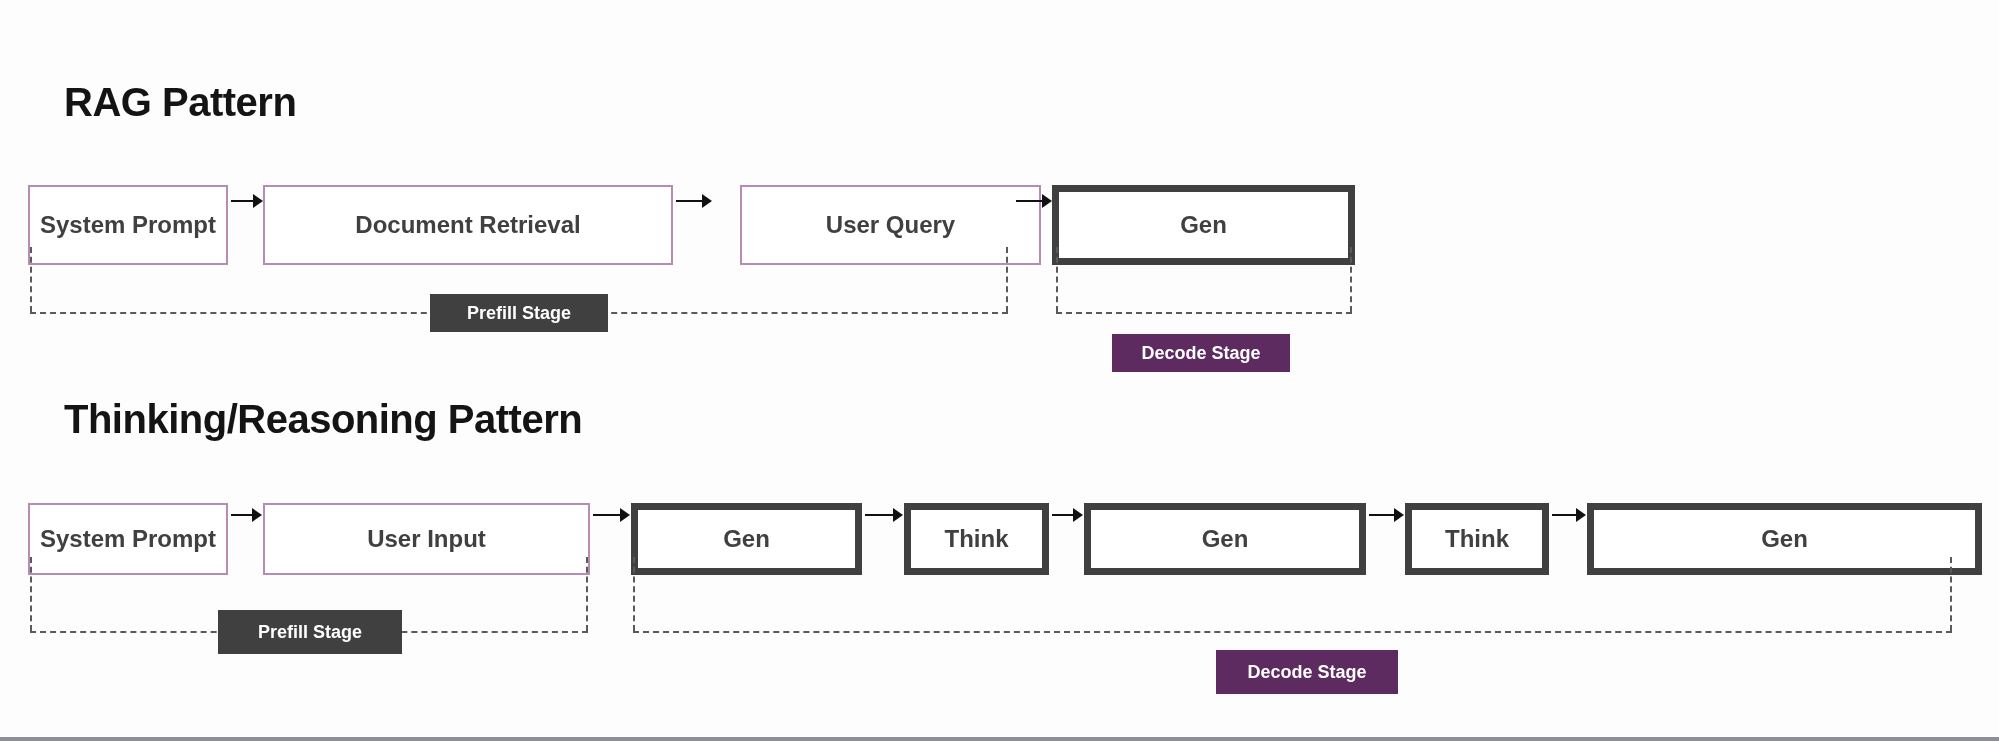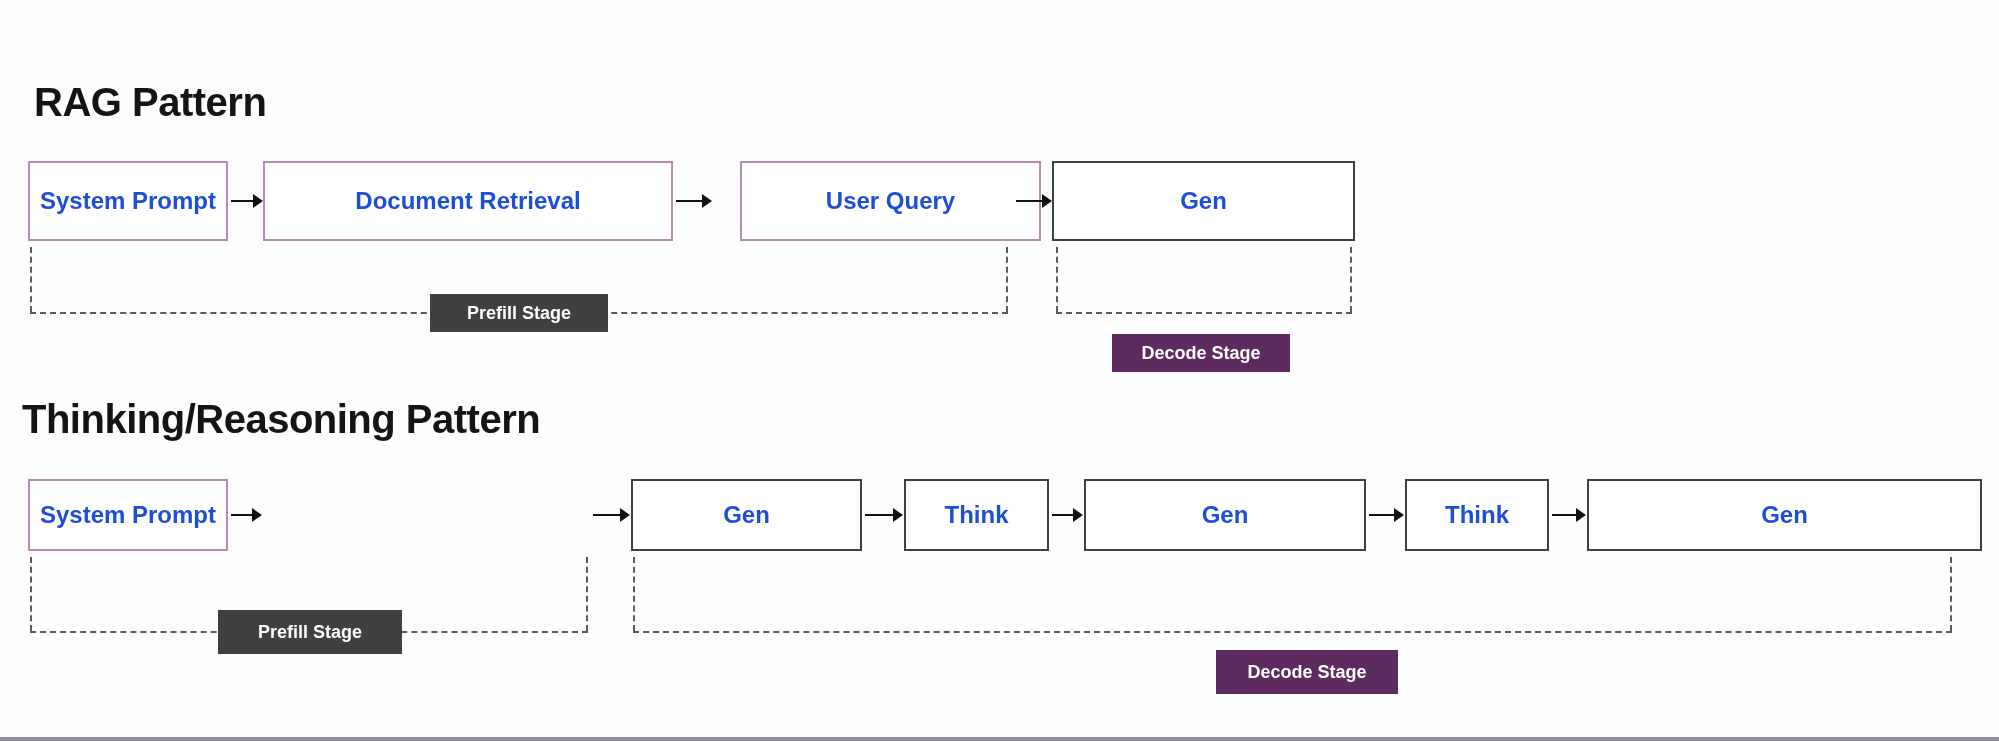--- a/index.html
+++ b/index.html
@@ -15,35 +15,37 @@
     background: #fdfdfd;
     overflow: hidden;
   }
   .title {
     position: absolute;
     font-size: 40px;
     font-weight: 700;
     color: #141414;
     letter-spacing: -0.5px;
     white-space: nowrap;
+    margin-left: 30px;
   }
   .node {
     position: absolute;
     background: #ffffff;
     display: flex;
     align-items: center;
     justify-content: center;
     font-weight: 700;
     font-size: 24px;
-    color: #1d4ed8;
+    color: #404040;
     box-sizing: border-box;
     white-space: nowrap;
+    margin-top: 24px;
   }
   .node.light { border: 2px solid #b48cb6; }
-  .node.dark  { border: 2px solid #404040; }
+  .node.dark  { border: 7px solid #404040; }
   .arrow {
     position: absolute;
     height: 2px;
     background: #111111;
   }
   .arrow::after {
     content: '';
     position: absolute;
     right: -9px;
     top: -6px;
@@ -96,21 +98,21 @@
   .r1-pre-h  { left: 30px;   top: 312px; width: 978px; }
   .r1-pre-v1 { left: 30px;   top: 247px; height: 65px; }
   .r1-pre-v2 { left: 1006px; top: 247px; height: 65px; }
   .r1-dec-h  { left: 1056px; top: 312px; width: 296px; }
   .r1-dec-v1 { left: 1056px; top: 247px; height: 65px; }
   .r1-dec-v2 { left: 1350px; top: 247px; height: 65px; }
   .r1-pre-badge { left: 430px;  top: 294px; width: 178px; height: 38px; }
   .r1-dec-badge { left: 1112px; top: 294px; width: 178px; height: 38px; }
 
   
-  .t2 { left: 22px; top: 397px; }
+  .t2 { left: 34px; top: 397px; }
   .r2-box1 { left: 28px;   top: 479px; width: 200px; height: 72px; }
   .r2-box2 { left: 263px;  top: 479px; width: 327px; height: 72px; }
   .r2-box3 { left: 631px;  top: 479px; width: 231px; height: 72px; }
   .r2-box4 { left: 904px;  top: 479px; width: 145px; height: 72px; }
   .r2-box5 { left: 1084px; top: 479px; width: 282px; height: 72px; }
   .r2-box6 { left: 1405px; top: 479px; width: 144px; height: 72px; }
   .r2-box7 { left: 1587px; top: 479px; width: 395px; height: 72px; }
   .r2-a1 { left: 231px;  top: 514px; width: 22px; }
   .r2-a2 { left: 593px;  top: 514px; width: 28px; }
   .r2-a3 { left: 865px;  top: 514px; width: 29px; }
@@ -148,20 +150,21 @@
 
   <div class="dash-v r1-dec-v1"></div>
   <div class="dash-h r1-dec-h"></div>
   <div class="dash-v r1-dec-v2"></div>
   <div class="badge decode r1-dec-badge">Decode Stage</div>
 
   <div class="title t2">Thinking/Reasoning Pattern</div>
 
   <div class="node light r2-box1">System Prompt</div>
   <div class="arrow r2-a1"></div>
+  <div class="node light r2-box2">User Input</div>
   <div class="arrow r2-a2"></div>
   <div class="node dark r2-box3">Gen</div>
   <div class="arrow r2-a3"></div>
   <div class="node dark r2-box4">Think</div>
   <div class="arrow r2-a4"></div>
   <div class="node dark r2-box5">Gen</div>
   <div class="arrow r2-a5"></div>
   <div class="node dark r2-box6">Think</div>
   <div class="arrow r2-a6"></div>
   <div class="node dark r2-box7">Gen</div>

